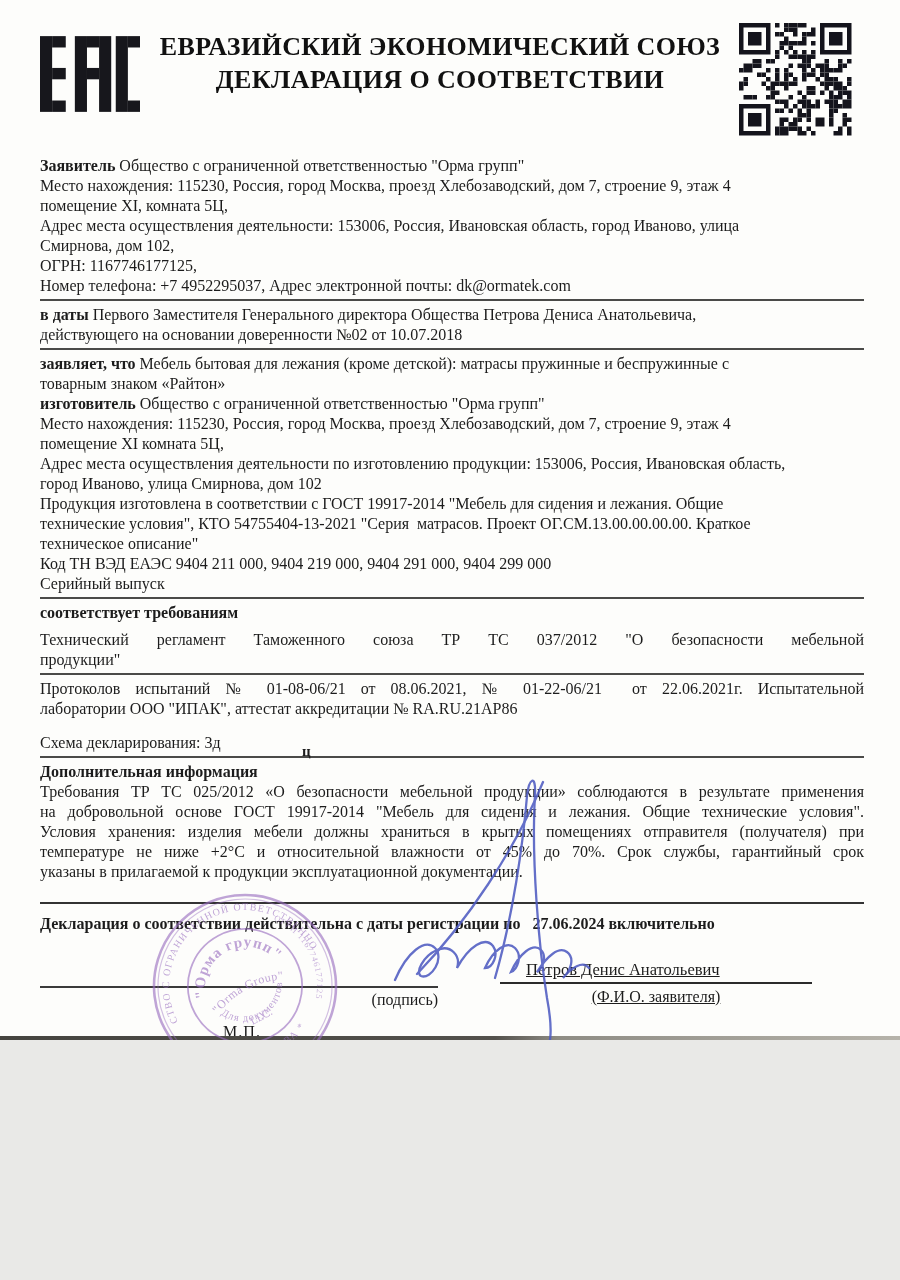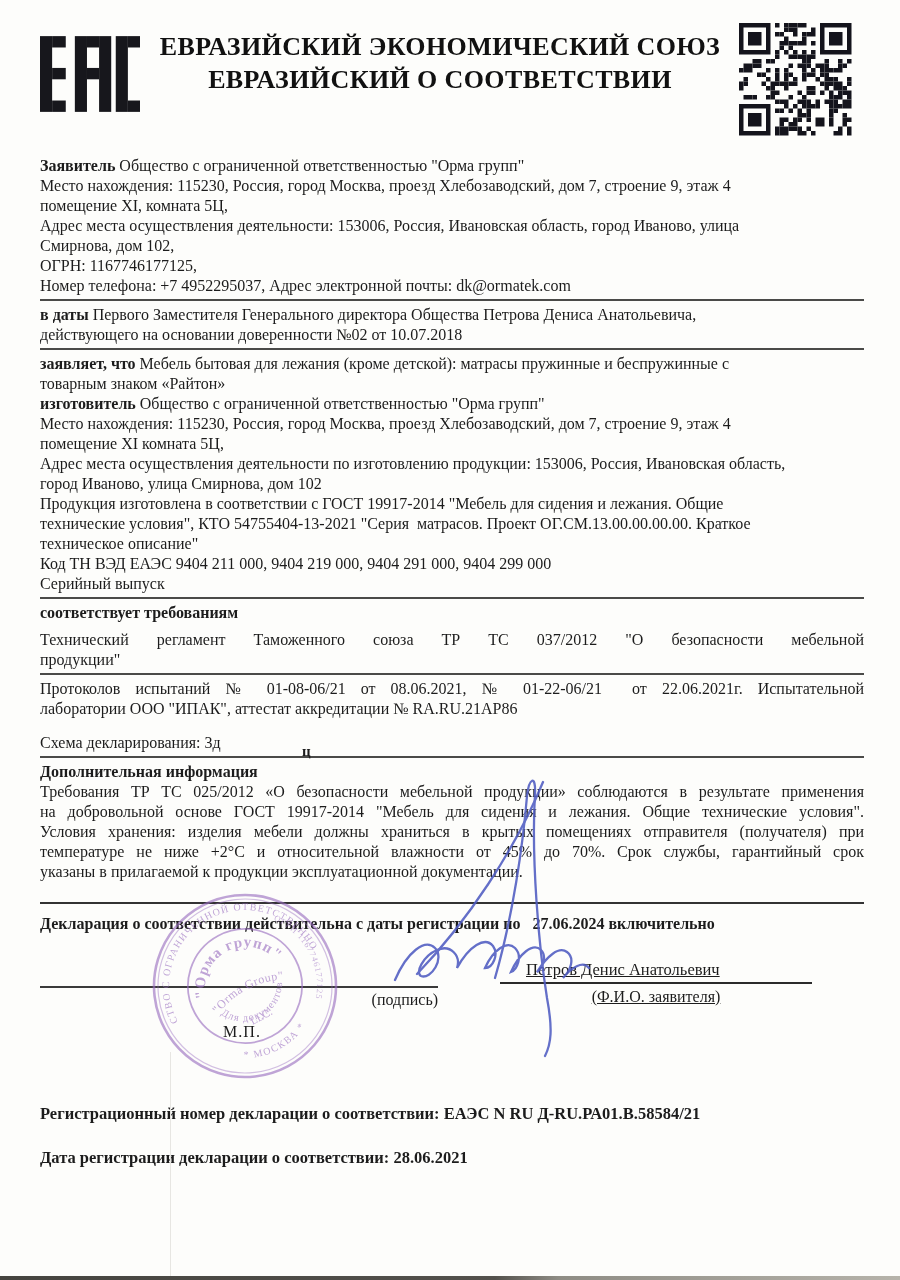--- a/index.html
+++ b/index.html
@@ -1,17 +1,17 @@
 <!DOCTYPE html>
 <html><head>
 <meta charset="utf-8">
 <style>
   html,body{margin:0;padding:0;background:#e9e9e7;}
   .page{
-    position:relative;width:900px;height:1280px;margin:0 auto;
+    position:relative;width:900px;height:1040px;margin:0 auto;
     background:#fdfdfb;overflow:hidden;
     font-family:"Liberation Serif","DejaVu Serif",serif;
     color:#1c1c1c;
   }
   .content{position:absolute;left:40px;top:18px;width:824px;}
   
   .hdr{display:flex;align-items:flex-start;margin-bottom:14px;}
   .hdr-logo{flex:0 0 108px;padding-top:8px;}
   .hdr-titles{flex:1 1 auto;text-align:center;padding:12px 6px 0 2px;}
   .hdr-titles .t1,.hdr-titles .t2{
@@ -65,21 +65,21 @@
             <rect x="62" y="0" width="16" height="15"></rect>
             <rect x="62" y="42" width="16" height="15"></rect>
             <rect x="100" y="0" width="16" height="100"></rect>
             <rect x="116" y="0" width="16" height="15"></rect>
             <rect x="116" y="85" width="16" height="15"></rect>
           </g>
         </svg>
       </div>
       <div class="hdr-titles">
         <div class="t1">ЕВРАЗИЙСКИЙ ЭКОНОМИЧЕСКИЙ СОЮЗ</div>
-        <div class="t2">ЕВРАЗИЙСКИЙ О СООТВЕТСТВИИ</div>
+        <div class="t2">ДЕКЛАРАЦИЯ О СООТВЕТСТВИИ</div>
       </div>
       <div class="hdr-qr">
         <svg id="qr-svg" width="126" height="116" viewBox="0 0 126 116" aria-hidden="true">
             <rect x="39" y="1" width="4.5" height="4.5" fill="#14141c"></rect>
             <rect x="48" y="1" width="4.5" height="4.5" fill="#14141c"></rect>
             <rect x="52.5" y="1" width="4.5" height="4.5" fill="#14141c"></rect>
             <rect x="57" y="1" width="4.5" height="4.5" fill="#14141c"></rect>
             <rect x="61.5" y="1" width="4.5" height="4.5" fill="#14141c"></rect>
             <rect x="66" y="1" width="4.5" height="4.5" fill="#14141c"></rect>
             <rect x="48" y="5.5" width="4.5" height="4.5" fill="#14141c"></rect>

